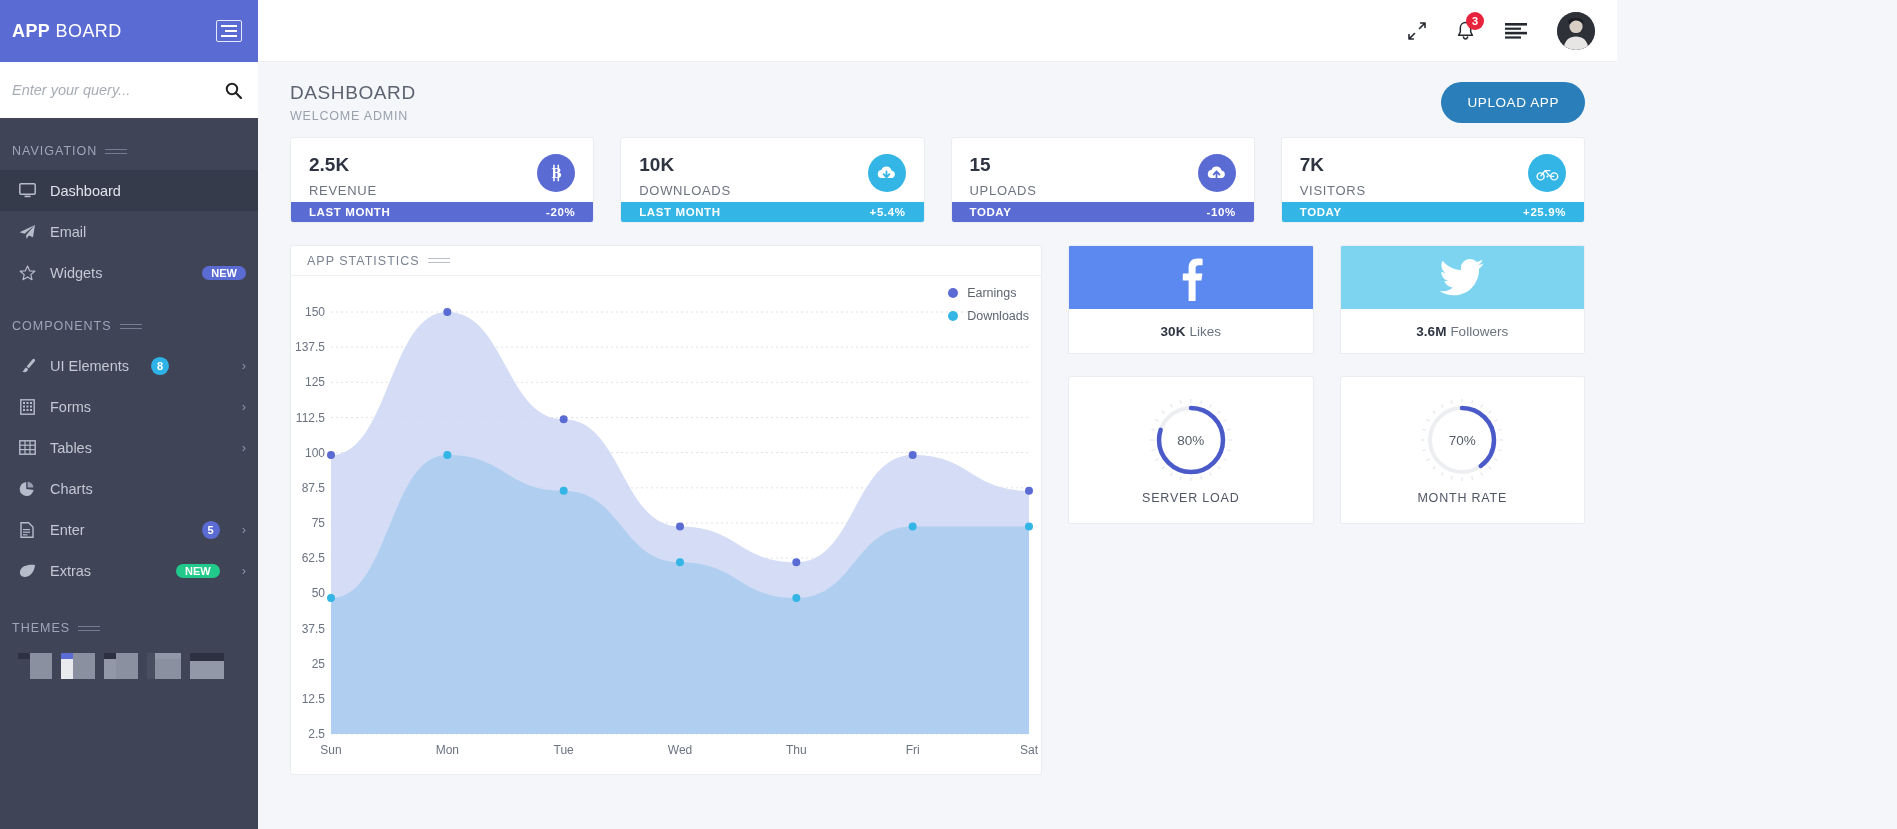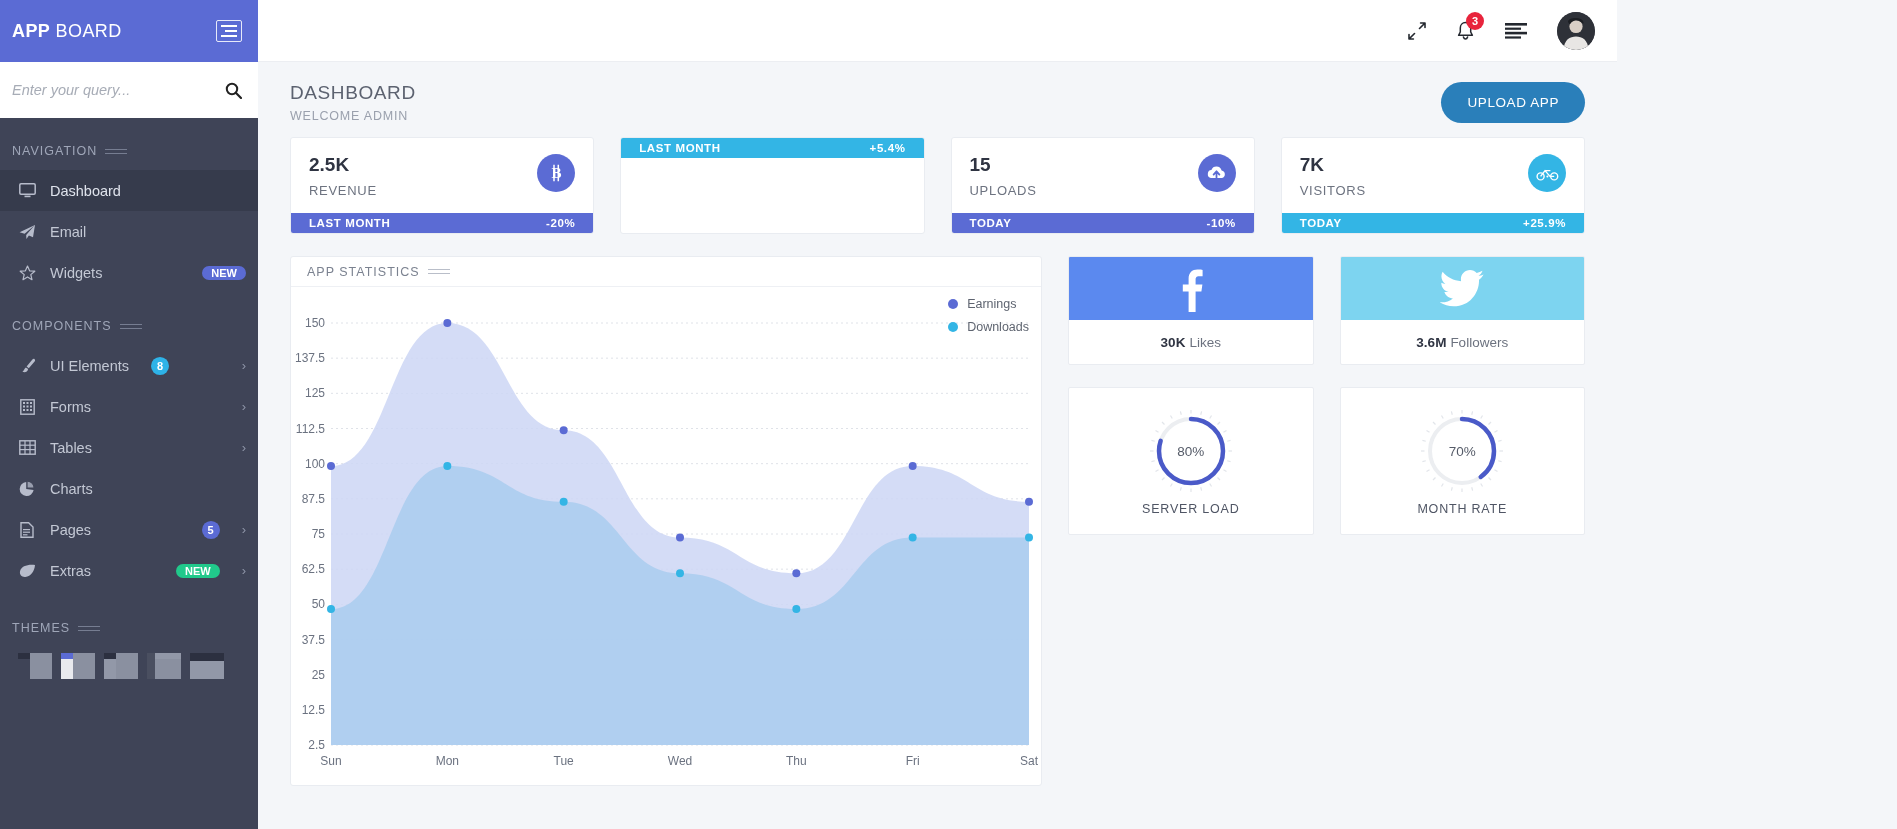--- a/index.html
+++ b/index.html
@@ -113,21 +113,21 @@
     font-family: "Liberation Sans", sans-serif;
   }
 
   .content { flex: 1; padding: 0 32px; overflow: hidden; }
 
   .kpi-row { display: flex; gap: 26px; }
   .kpi-card {
     flex: 1; background: #fff; border: 1px solid #e9ecf1; border-radius: 3px;
     overflow: hidden;
   }
-  .kpi-body { padding: 16px 18px 15px 18px; display: flex; align-items: flex-start; justify-content: space-between; }
+  .kpi-body { padding: 16px 18px 4px 18px; display: flex; align-items: flex-start; justify-content: space-between; }
   .kpi-num { font-size: 19px; font-weight: bold; color: #2f3442; }
   .kpi-label { font-size: 13px; color: #6d7380; letter-spacing: .7px; margin-top: 7px; }
   .kpi-icon {
     width: 38px; height: 38px; border-radius: 50%; color: #fff;
     display: flex; align-items: center; justify-content: center; flex: 0 0 38px;
   }
   .kpi-foot {
     padding: 4px 18px; display: flex; align-items: center; justify-content: space-between;
     color: #fff; font-size: 11.5px; font-weight: bold; letter-spacing: .6px;
   }
@@ -307,21 +307,21 @@
         <span class="ic">
           <svg width="14" height="16" viewBox="0 0 14 16" aria-hidden="true">
             <path d="M1 0.8 H8.6 L13 5 V15.2 H1 Z" fill="none" stroke="#b7bccb" stroke-width="1.4"></path>
             <g fill="#b7bccb">
                 <rect x="3" y="7" width="7" height="1.2"></rect>
                 <rect x="3" y="9.6" width="7" height="1.2"></rect>
                 <rect x="3" y="12.2" width="4.5" height="1.2"></rect>
               </g>
           </svg>
         </span>
-        <span class="lbl">Pages</span>
+        <span class="lbl">Enter</span>
         <span class="spacer"></span>
         <span class="badge count-indigo">5</span>
         <span class="chev">›</span>
       </div>
 
       <div class="nav-item">
         <span class="ic">
           <svg width="17" height="14" viewBox="0 0 17 14" aria-hidden="true">
             <path d="M16 1 C9 0.2 2 2 1 7.6 C0.4 11 3 13.4 6.4 13 C12 12.4 15.6 7 16 1 Z" fill="#b7bccb"></path>
           </svg>
@@ -429,20 +429,32 @@
               </svg>
             </div>
           </div>
           <div class="kpi-foot" style="background:#5b6bd4;">
             <span>LAST MONTH</span>
             <span>-20%</span>
           </div>
         </div>
 
         <div class="kpi-card">
+          <div class="kpi-body">
+            <div>
+              <div class="kpi-num">10K</div>
+              <div class="kpi-label">DOWNLOADS</div>
+            </div>
+            <div class="kpi-icon" style="background:#33b5e5;">
+              <svg width="21" height="17" viewBox="0 0 21 17" aria-hidden="true">
+                <path d="M5 13 A4 4 0 0 1 5.4 5.1 A5.4 5.4 0 0 1 15.6 5.4 A3.9 3.9 0 0 1 16 13 Z" fill="#fff"></path>
+                <path d="M10.5 6.4 L10.5 11.4 M10.5 12.4 L7.6 9.2 M10.5 12.4 L13.4 9.2" stroke="#33b5e5" stroke-width="1.8" fill="none" stroke-linecap="round" stroke-linejoin="round"></path>
+              </svg>
+            </div>
+          </div>
           <div class="kpi-foot" style="background:#33b5e5;">
             <span>LAST MONTH</span>
             <span>+5.4%</span>
           </div>
         </div>
 
         <div class="kpi-card">
           <div class="kpi-body">
             <div>
               <div class="kpi-num">15</div>

